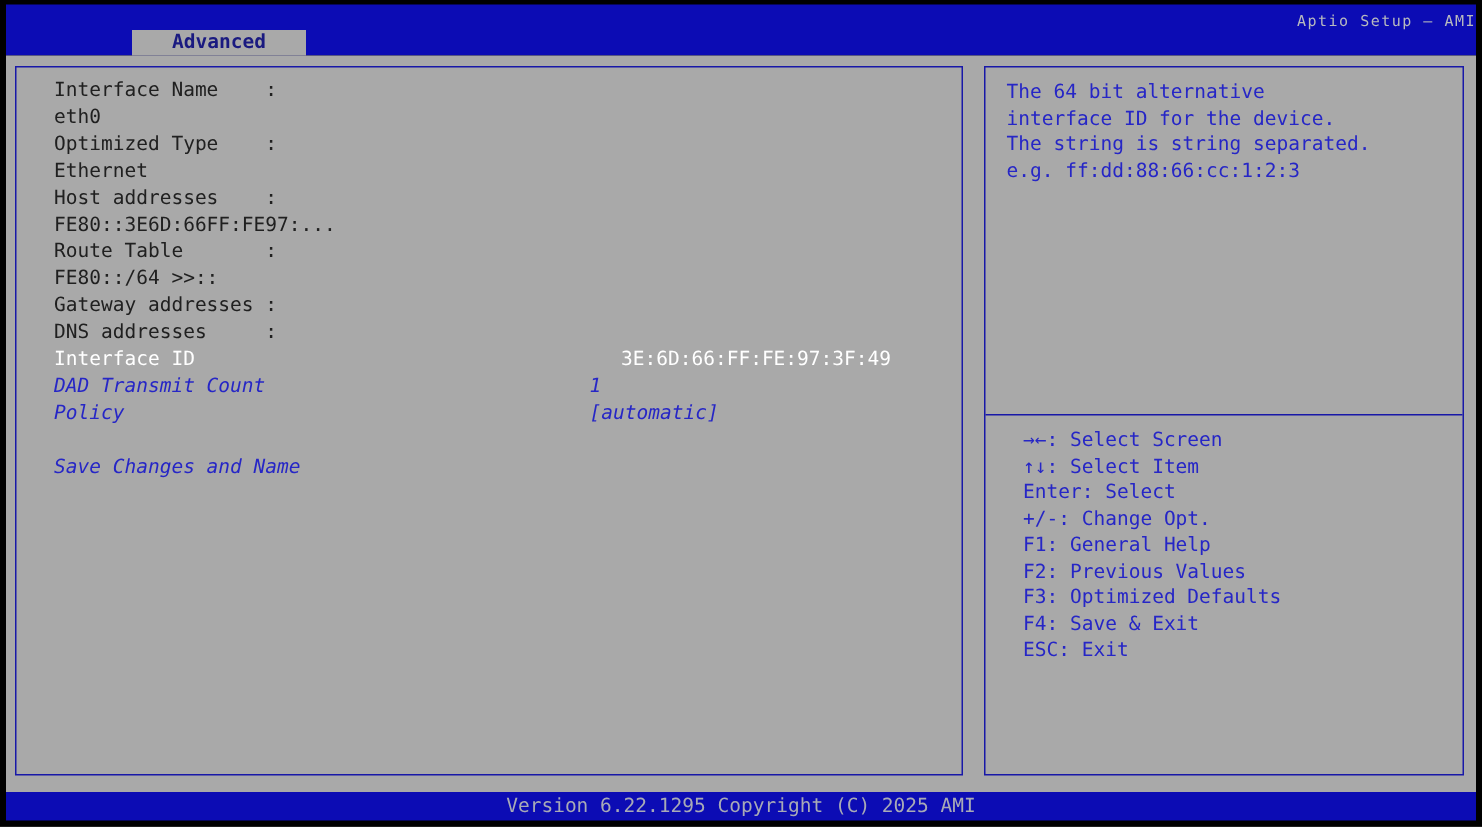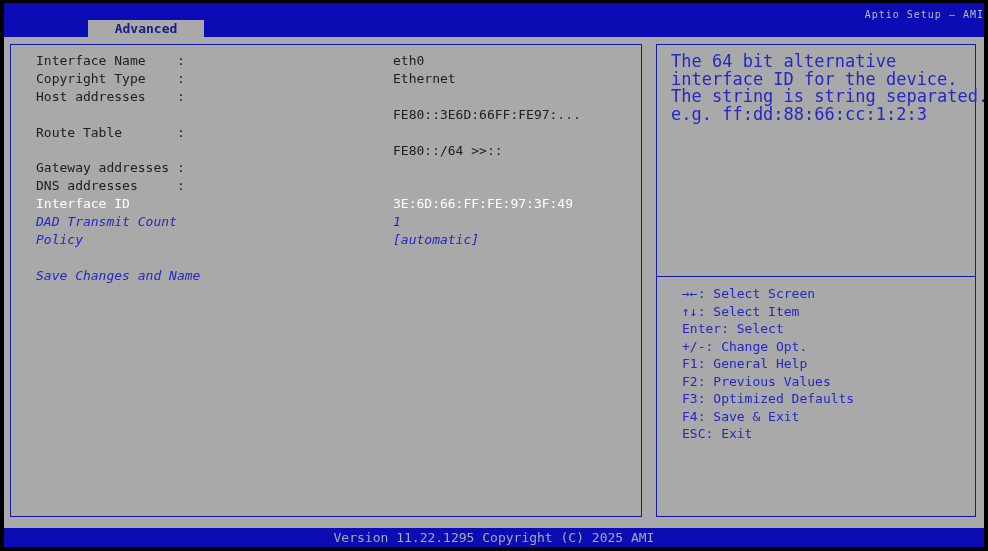--- a/index.html
+++ b/index.html
@@ -41,32 +41,32 @@
     position: absolute; left: 6px; top: 7px; width: 630px; height: 471px;
     border: 1px solid var(--border-blue);
   }
   .rows {
     position: absolute; left: 25px; top: 7px; right: 6px;
     font-size: 13px; line-height: 17.9px;
   }
   .setting-row { display: flex; white-space: pre; min-height: 17.9px; }
   .setting-label { width: 357px; flex: none; overflow: hidden; }
   .setting-value { flex: 1; }
-  .row-static  { color: var(--text-dark); }
+  .row-static  { color: var(--text-dark); flex-direction: column; }
   .row-option  { color: var(--item-blue); font-style: italic; }
-  .row-selected{ color: var(--selected-white); }
+  .row-selected{ color: var(--selected-white); gap: 21px; }
   
   .help-panel {
     position: absolute; left: 652px; top: 7px; width: 318px; height: 471px;
     border: 1px solid var(--border-blue);
   }
   .help-text {
     position: absolute; left: 14px; top: 8px; right: 4px;
     color: var(--item-blue);
-    font-size: 17px; line-height: 17.6px;
+    font-size: 13px; line-height: 17.6px;
     white-space: pre;
   }
   .help-divider {
     position: absolute; left: 0; right: 0; top: 231px;
     border-top: 1px solid var(--border-blue);
   }
   .key-hints {
     position: absolute; left: 25px; top: 240px; right: 4px;
     color: var(--item-blue);
     font-size: 13px; line-height: 17.5px;
@@ -96,21 +96,21 @@
 
   <div class="main-panel">
 
     <div class="settings-panel">
       <div class="rows">
           <div class="setting-row row-static">
     <span class="setting-label">Interface Name    :</span>
     <span class="setting-value">eth0</span>
   </div>
           <div class="setting-row row-static">
-    <span class="setting-label">Copyright Type    :</span>
+    <span class="setting-label">Optimized Type    :</span>
     <span class="setting-value">Ethernet</span>
   </div>
           <div class="setting-row row-static">
     <span class="setting-label">Host addresses    :</span>
     <span class="setting-value"></span>
   </div>
           <div class="setting-row row-static">
     <span class="setting-label"></span>
     <span class="setting-value">FE80::3E6D:66FF:FE97:...</span>
   </div>
@@ -155,16 +155,16 @@
 
     <div class="help-panel">
       <div class="help-text"><div class="text-line">The 64 bit alternative</div><div class="text-line">interface ID for the device.</div><div class="text-line">The string is string separated.</div><div class="text-line">e.g. ff:dd:88:66:cc:1:2:3</div></div>
       <div class="help-divider"></div>
       <div class="key-hints"><div class="text-line">→←: Select Screen</div><div class="text-line">↑↓: Select Item</div><div class="text-line">Enter: Select</div><div class="text-line">+/-: Change Opt.</div><div class="text-line">F1: General Help</div><div class="text-line">F2: Previous Values</div><div class="text-line">F3: Optimized Defaults</div><div class="text-line">F4: Save &amp; Exit</div><div class="text-line">ESC: Exit</div></div>
     </div>
 
   </div>
 
   <div class="footer-bar">
-    <div class="version-text">Version 11.22.1295 Copyright (C) 2025 AMI</div>
+    <div class="version-text">Version 6.22.1295 Copyright (C) 2025 AMI</div>
   </div>
 
 </div>
 
 </body></html>

